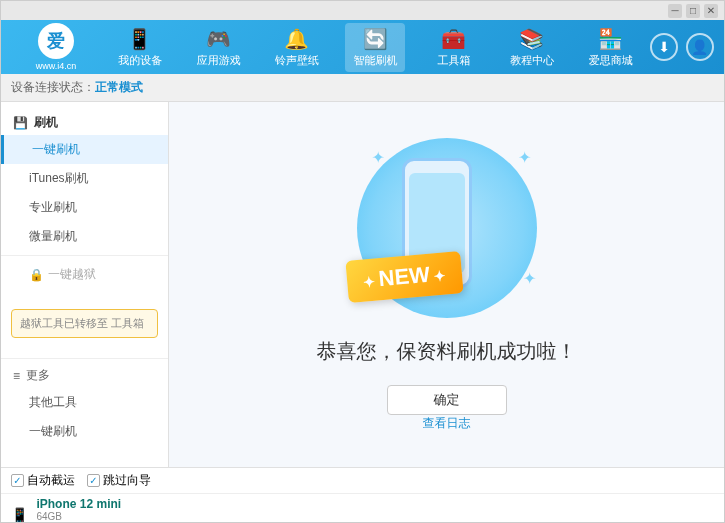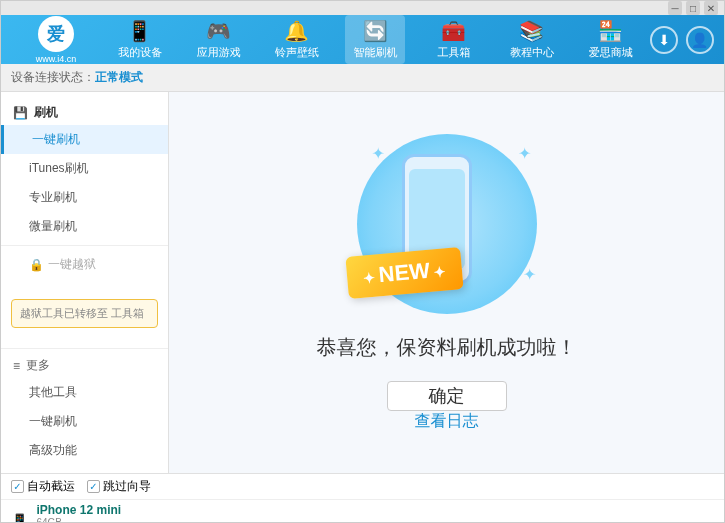--- a/index.html
+++ b/index.html
@@ -228,28 +228,28 @@
       font-size: 20px;
       color: #333;
       margin-bottom: 20px;
       font-weight: normal;
     }
     .confirm-btn {
       width: 120px; height: 30px;
       background: white;
       border: 1px solid #ccc;
       border-radius: 4px;
-      font-size: 18px;
+      font-size: 13px;
       color: #333;
       cursor: pointer;
       margin-bottom: 0;
       display: flex; align-items: center; justify-content: center;
     }
     .view-log-link {
-      font-size: 16px;
+      font-size: 12px;
       color: #1a8fd1;
       cursor: pointer;
       text-decoration: none;
     }
 
     .checkbox-item {
       display: flex; align-items: center; gap: 3px; cursor: pointer;
     }
     .checkbox {
       width: 13px; height: 13px;
@@ -388,23 +388,20 @@
       <div class="sidebar-divider"></div>
       <div class="sidebar-section-more">
         <span class="icon">≡</span>
         <span>更多</span>
       </div>
       <div class="sidebar-item">
         <span>其他工具</span>
       </div>
       <div class="sidebar-item">
         <span>一键刷机</span>
-      </div>
-      <div class="sidebar-item">
-        <span>高级功能</span>
       </div>
     </div>
 
     <div class="content">
 
       <div class="phone-illustration">
         <div class="phone-bg-circle"></div>
         <div class="phone-body">
           <div class="phone-screen"></div>
           <div class="phone-home-btn"></div>

